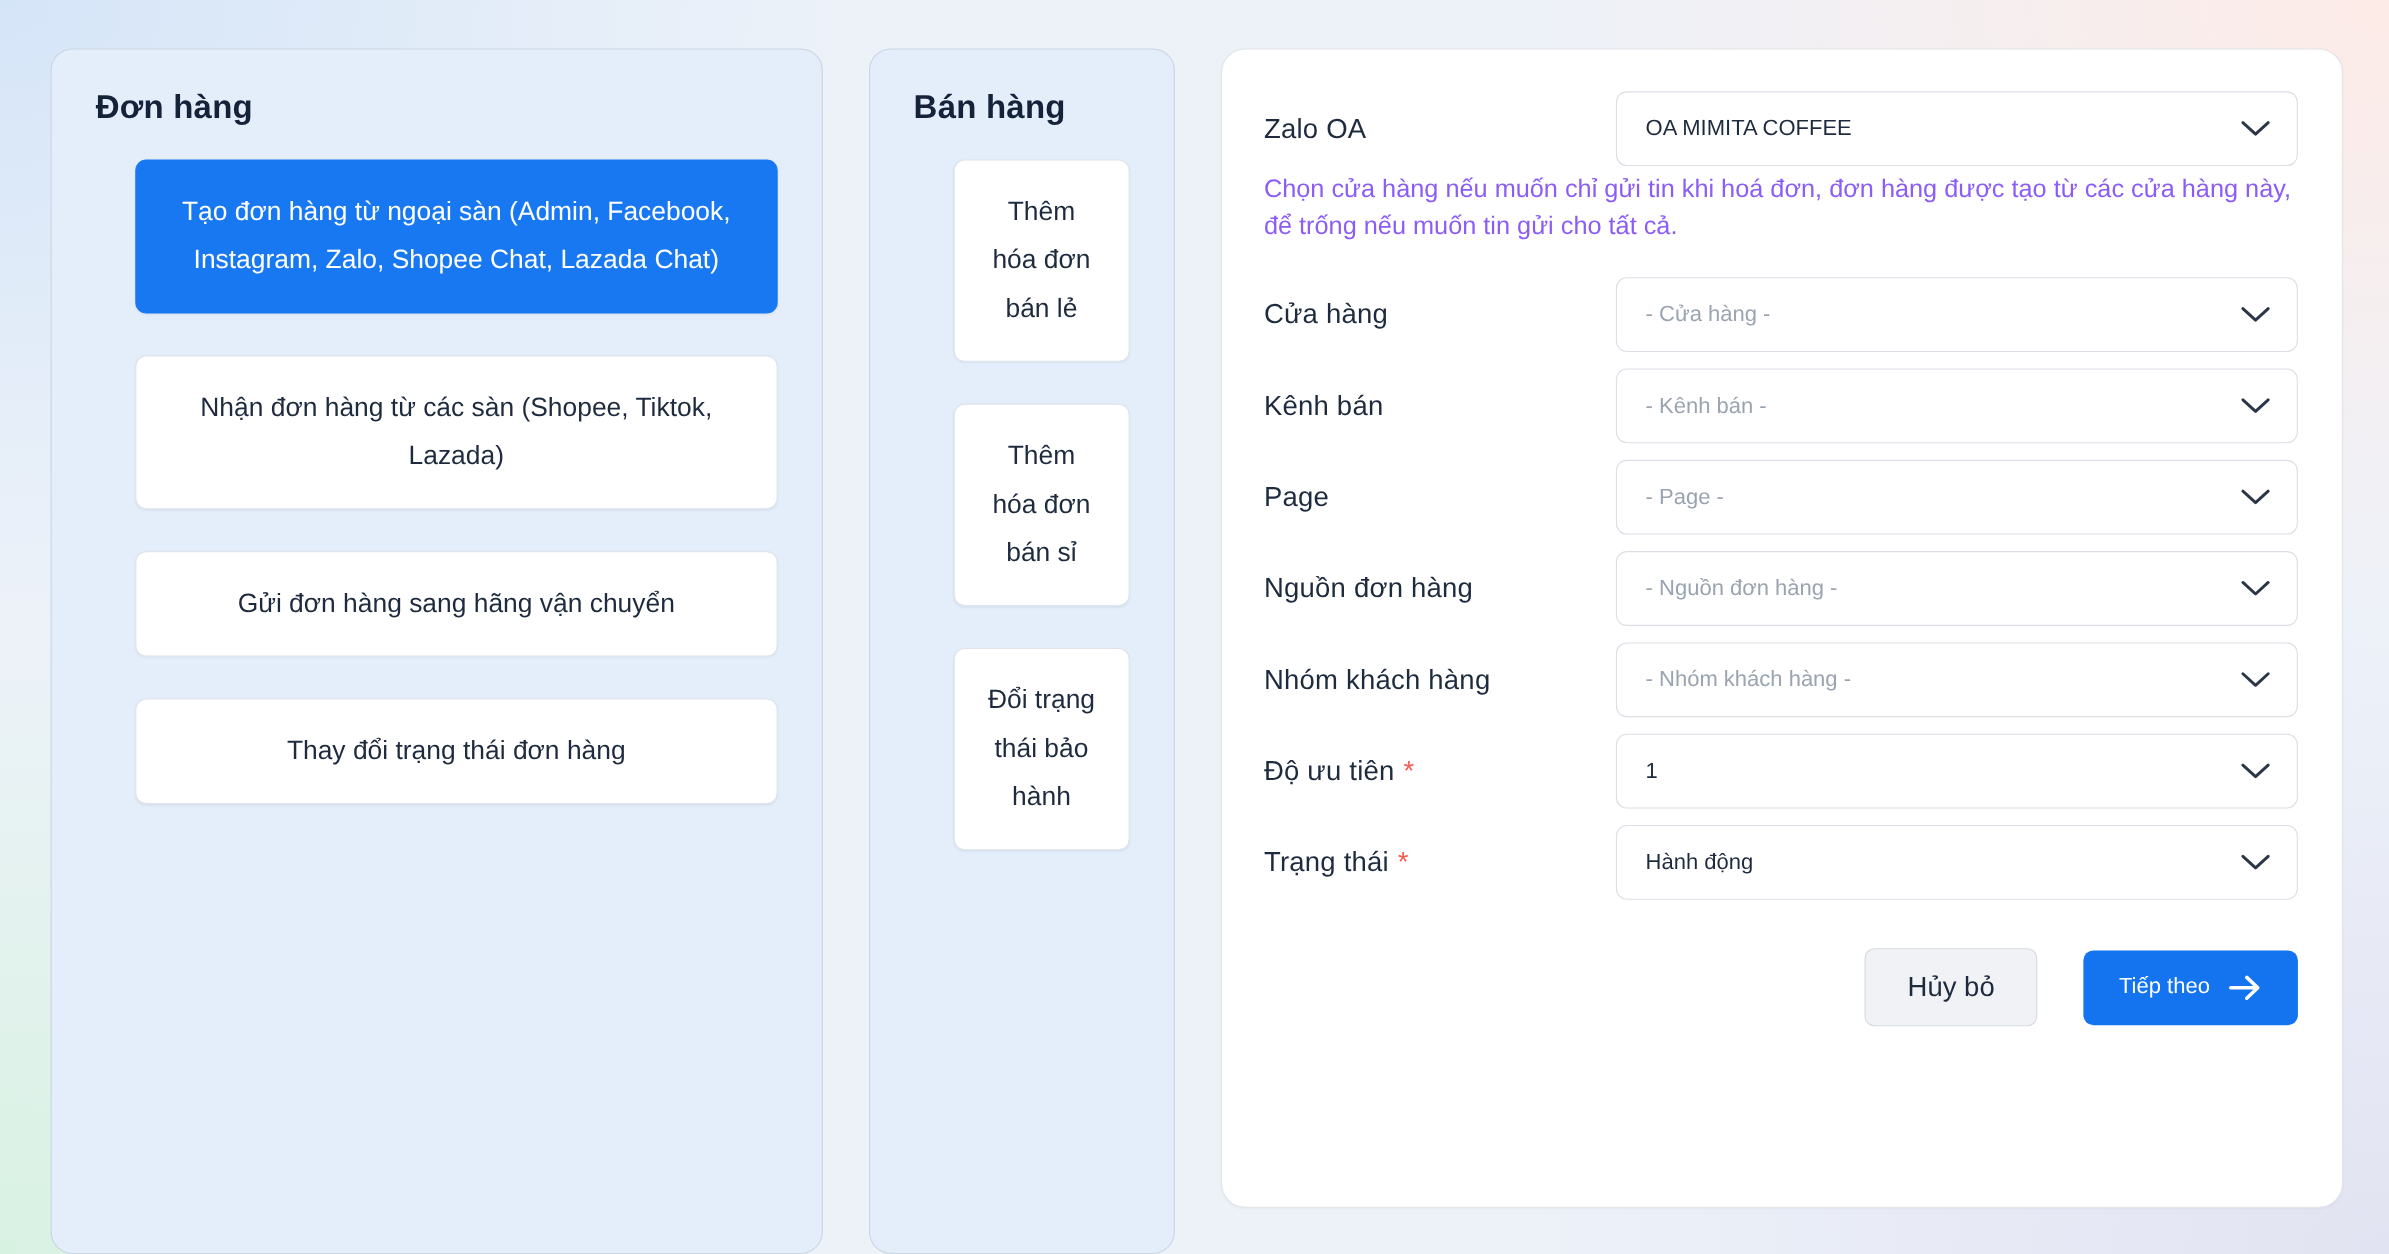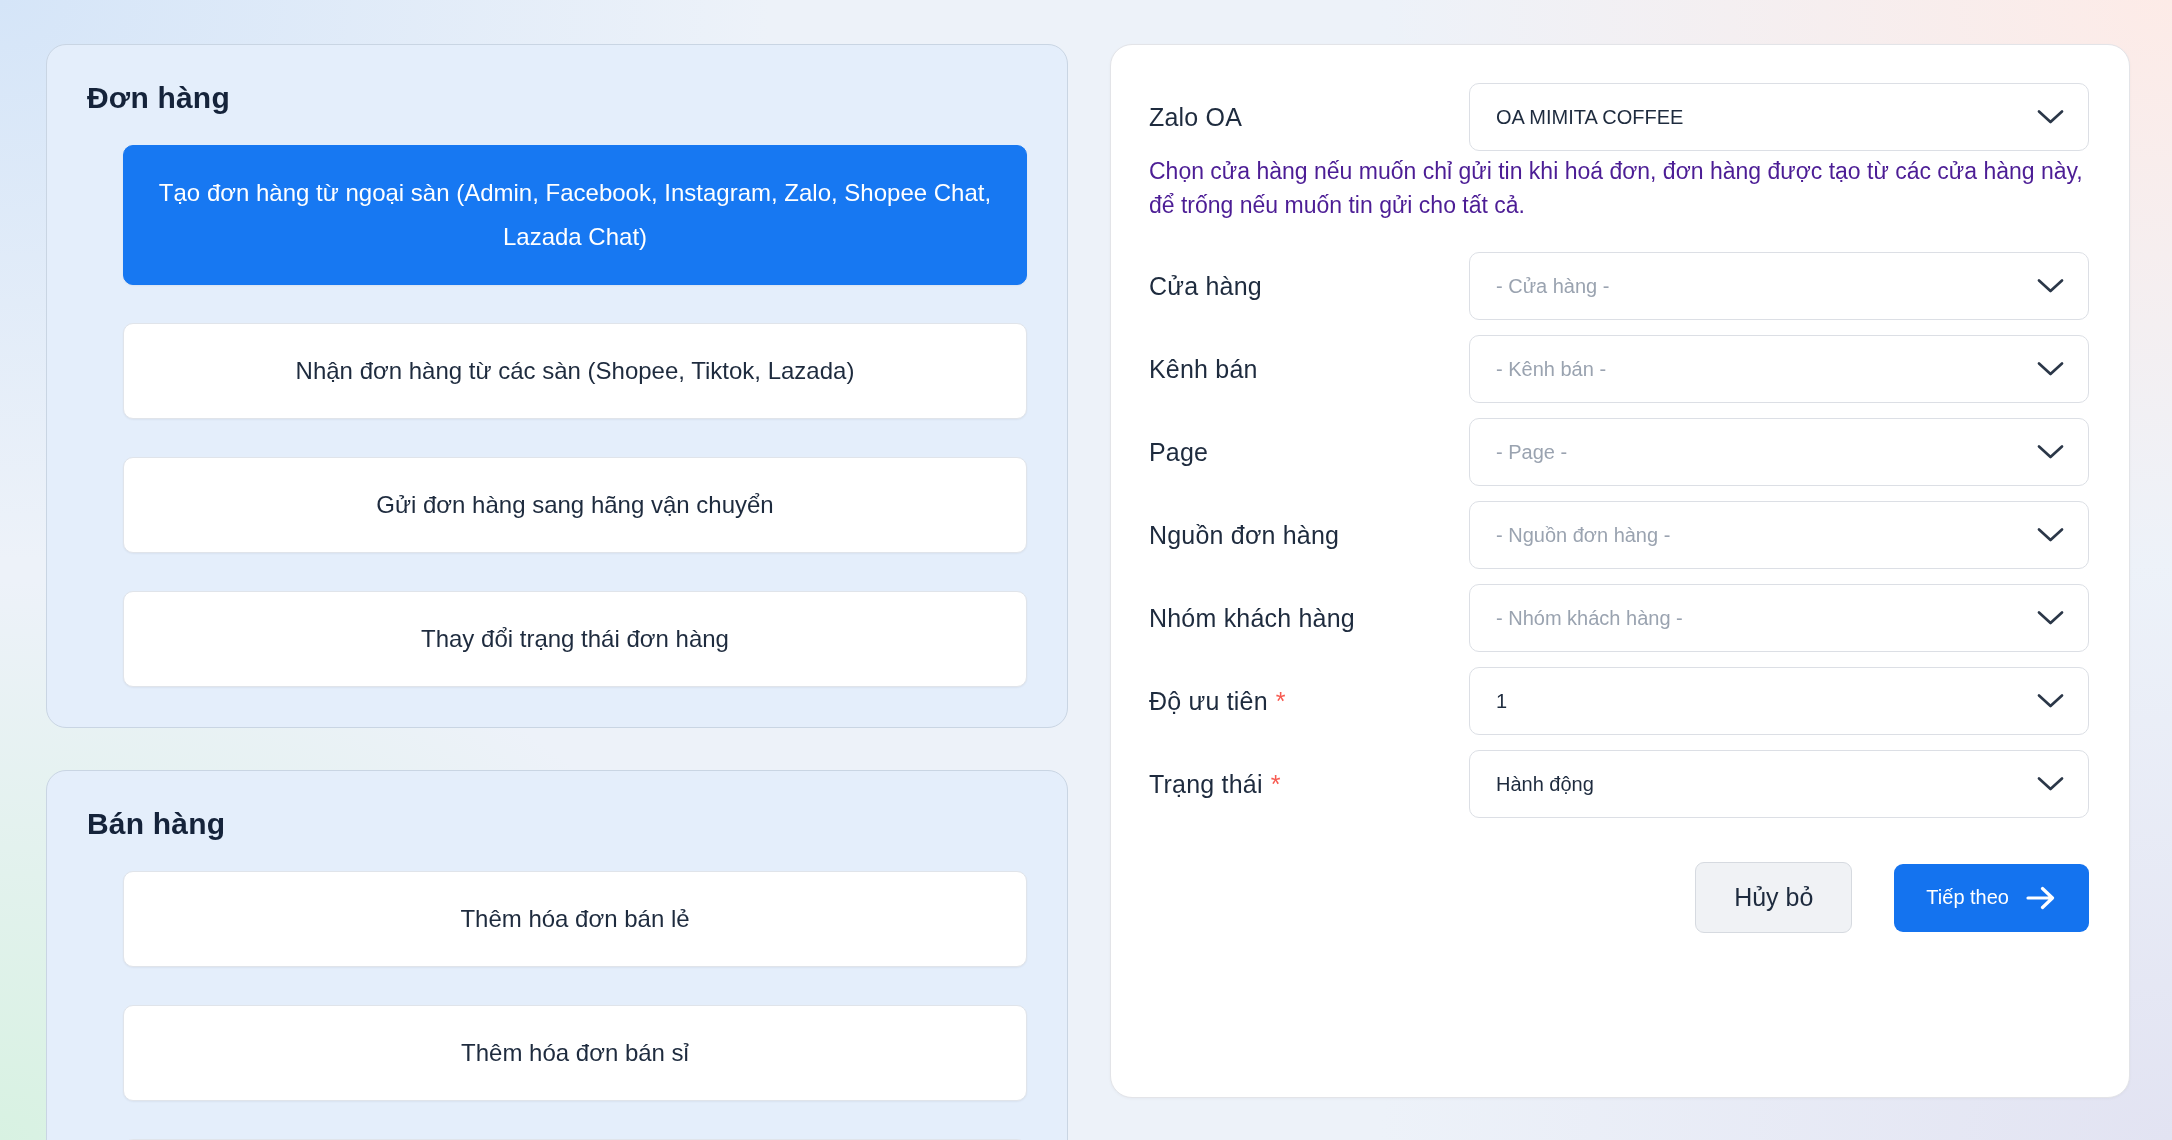--- a/index.html
+++ b/index.html
@@ -15,21 +15,21 @@
       #edf2f9;
   }
   .page {
     display: flex;
     gap: 42px;
     padding: 44px 42px 0 46px;
     width: 100%;
     height: 100%;
   }
   
-  .left-col { width: 1022px; flex: 0 0 auto; display: flex; flex-direction: column; gap: 42px; }
+  .left-col { width: 1022px; flex: 0 0 auto; display: flex; flex-direction: row; gap: 42px; }
   .card {
     background: #e4eefb;
     border: 1px solid #c9d5e3;
     border-radius: 20px;
     padding: 34px 40px 40px 36px;
   }
   .card h2 {
     font-size: 30px;
     font-weight: 600;
     color: #15233a;
@@ -95,21 +95,21 @@
   .select .val.placeholder { color: #9aa3b0; }
   .select .chev {
     position: absolute;
     right: 24px; top: 50%;
     transform: translateY(-50%);
     display: flex;
   }
   .note {
     font-size: 23px;
     line-height: 34px;
-    color: #4c1d95;
+    color: #8b5cf6;
     margin: -12px 0 30px 0;
     max-width: 990px;
   }
   .footer {
     display: flex;
     justify-content: flex-end;
     align-items: center;
     gap: 42px;
     margin-top: 44px;
   }

